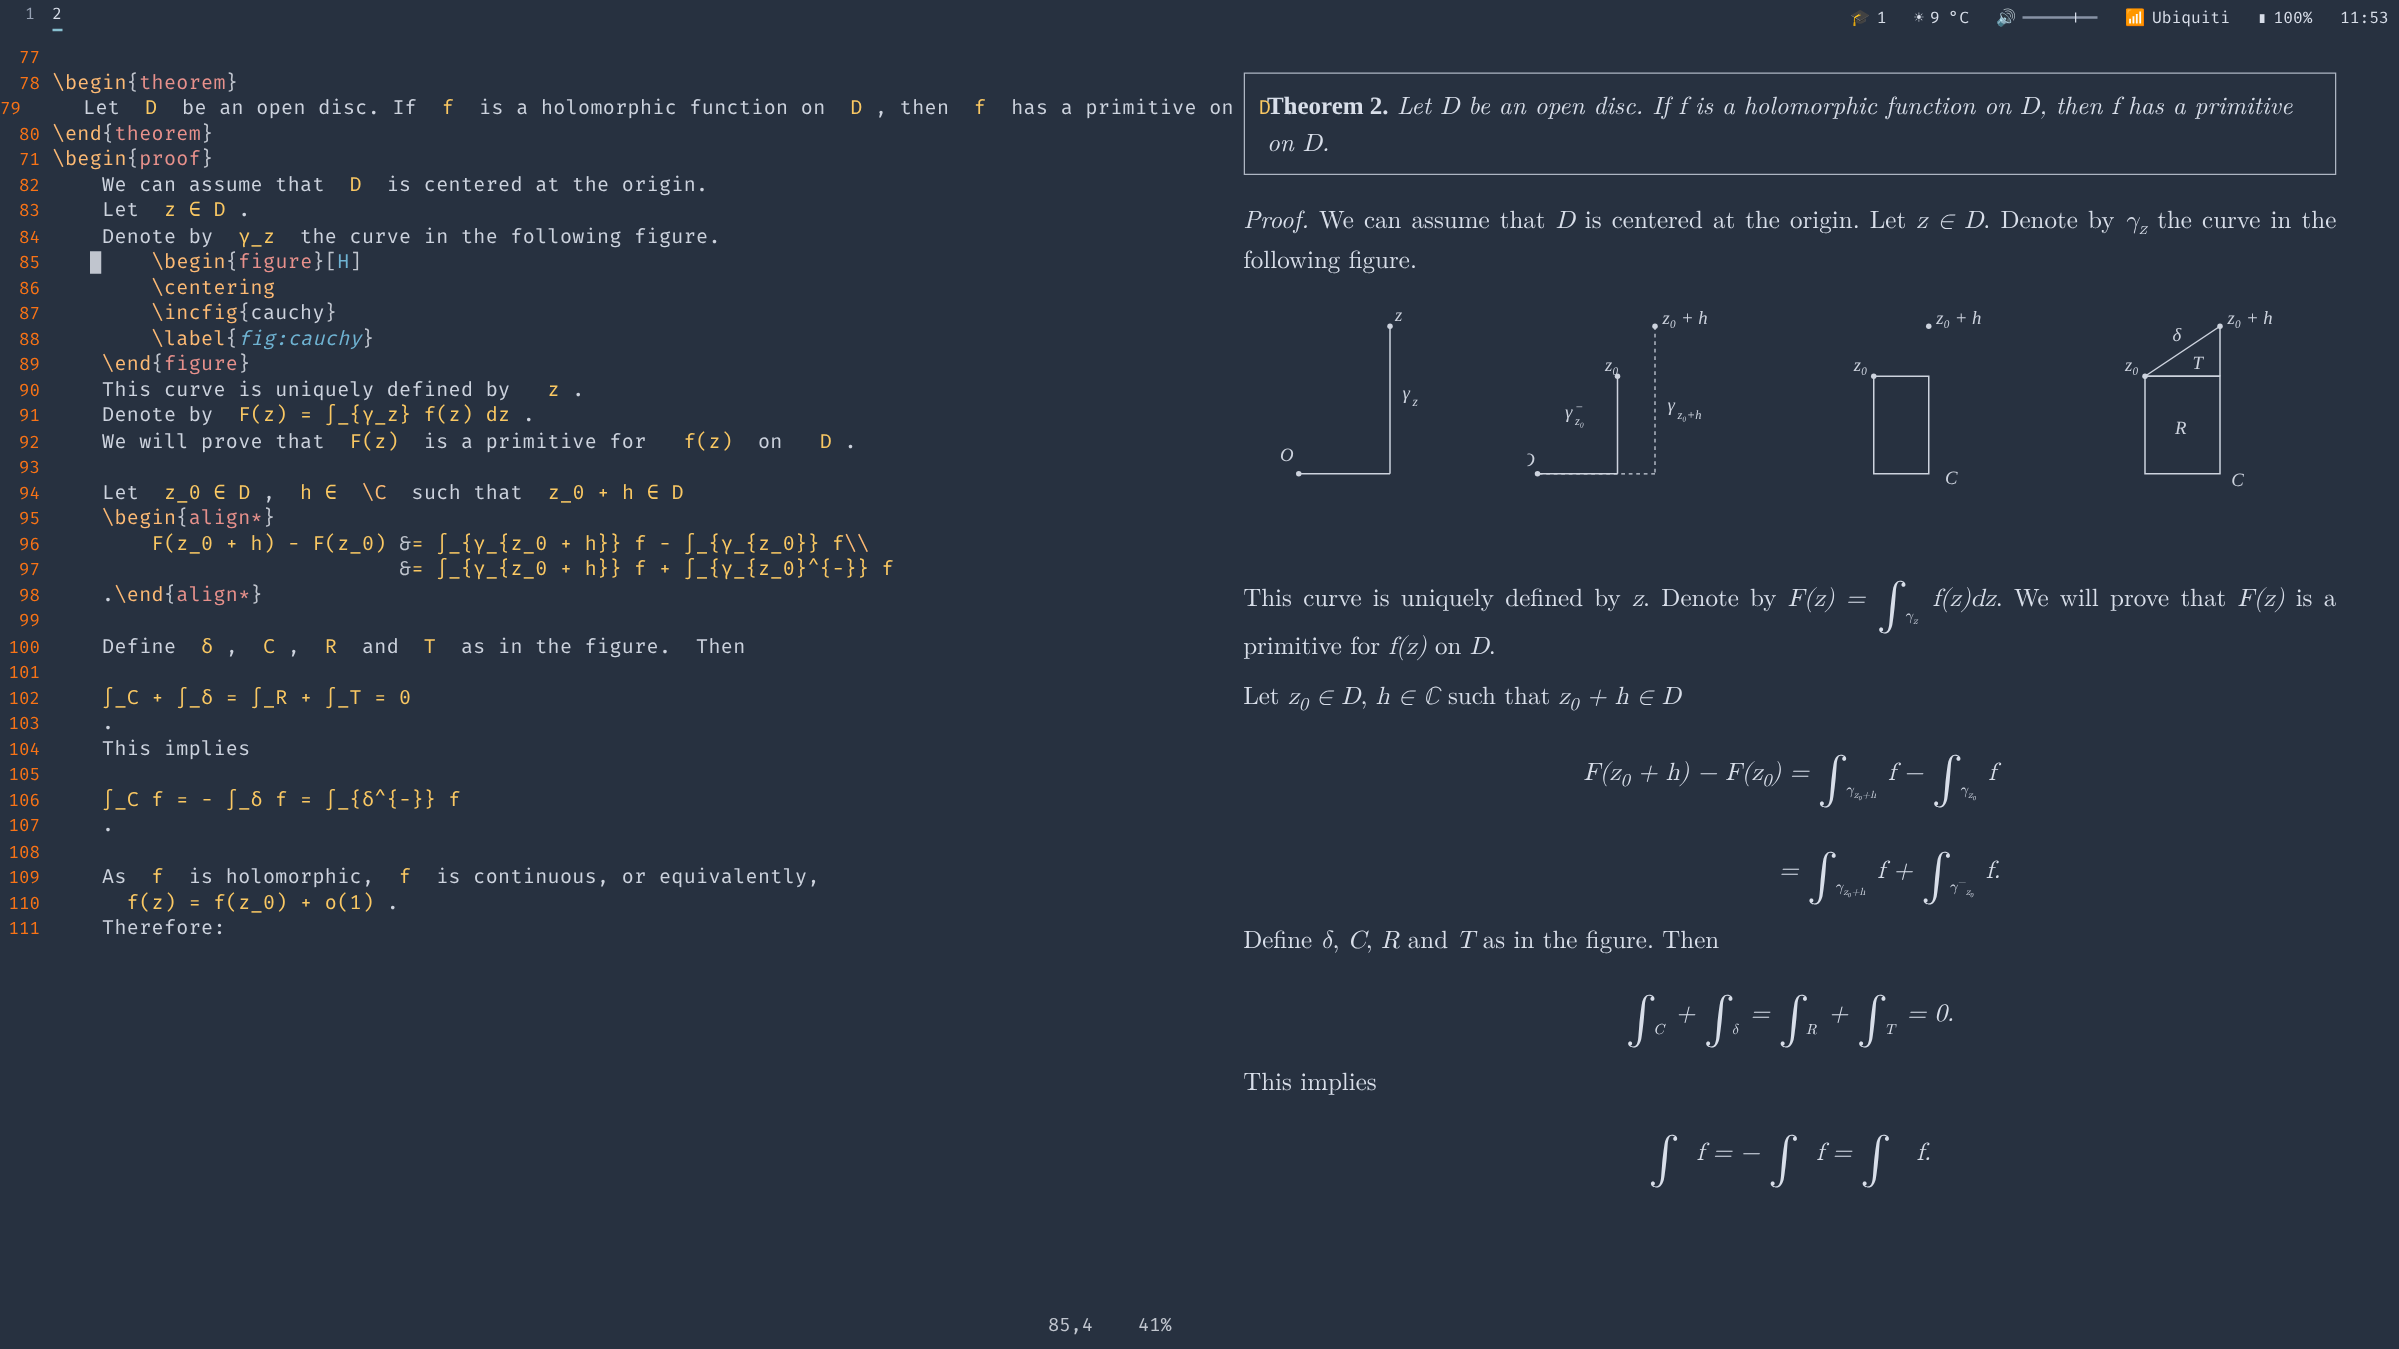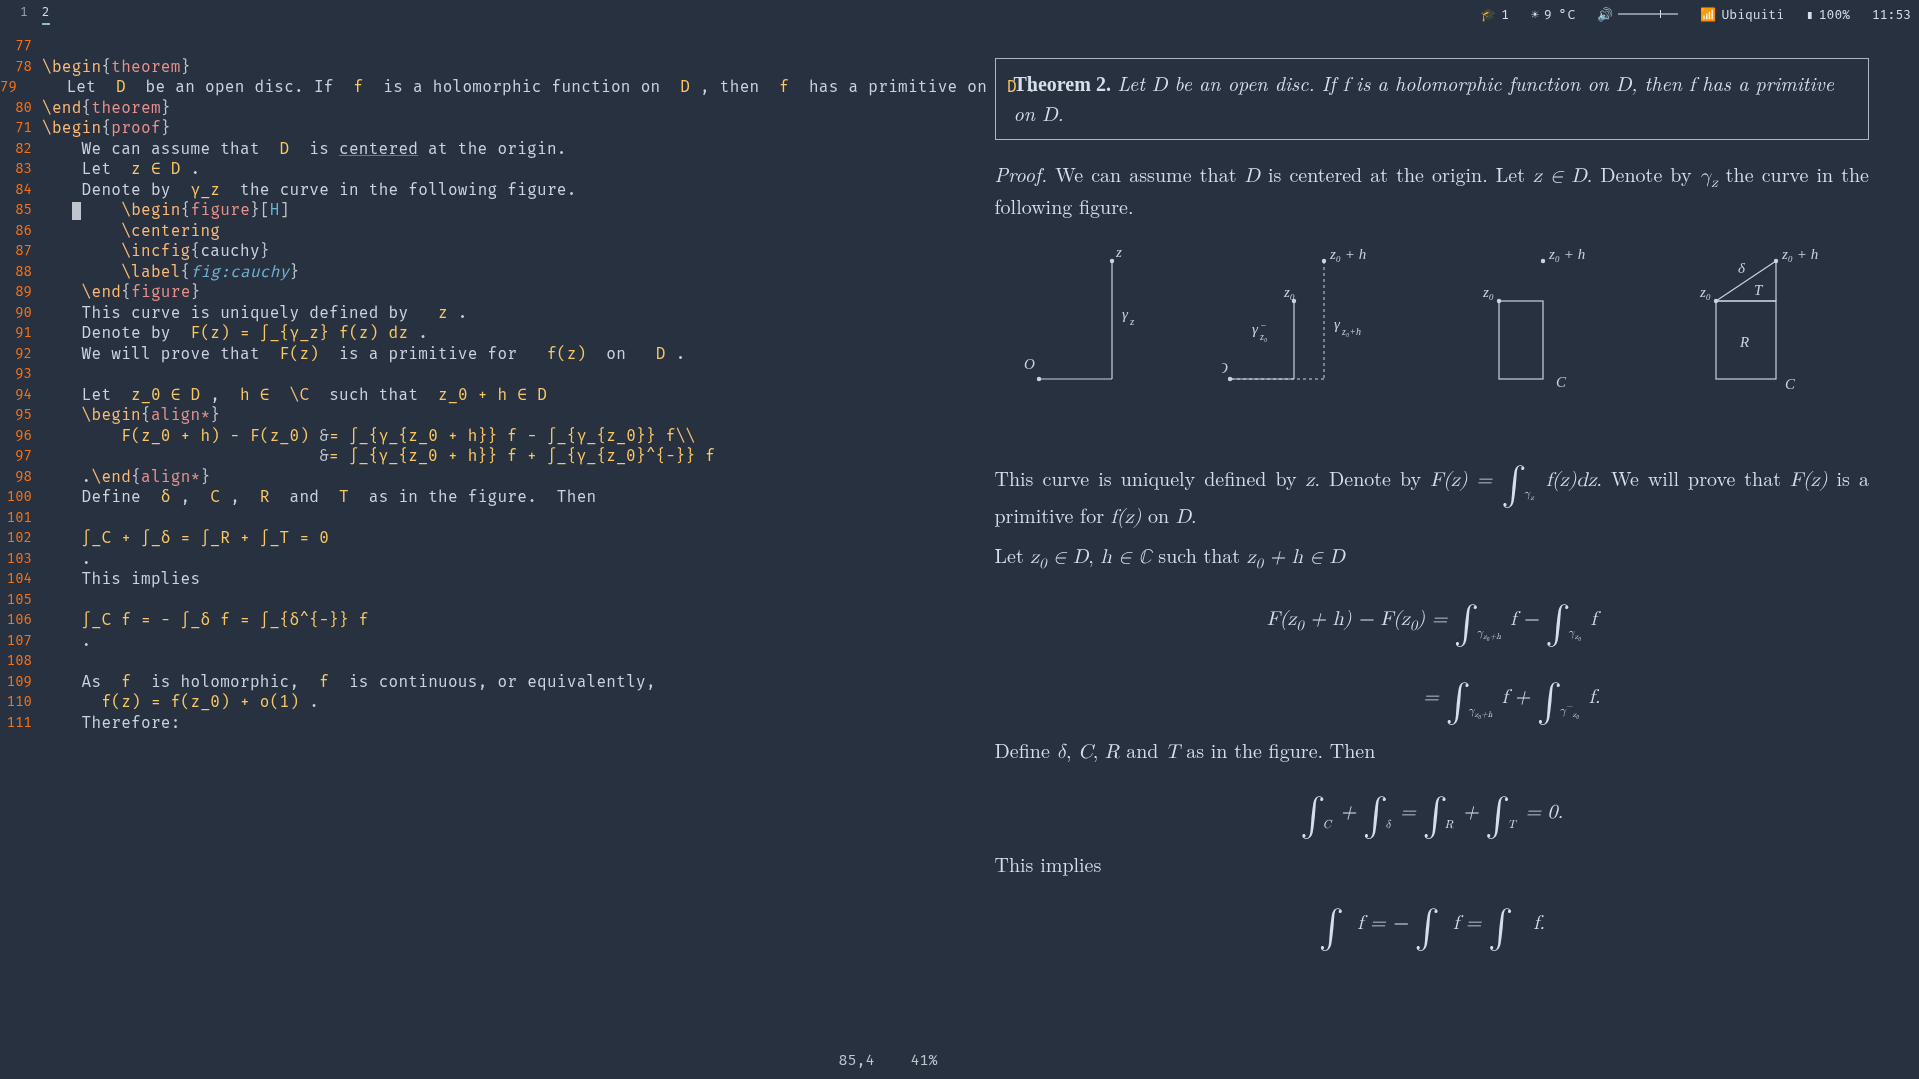--- a/index.html
+++ b/index.html
@@ -39,21 +39,21 @@
   
   .line { display: flex; min-height: 20.5px; line-height: 20.5px; }
   .lineno { width: 42px; text-align: right; padding-right: 10px; color: #f97316; font-size: 14px; user-select: none; }
   .code { white-space: pre; font-size: 16px; letter-spacing: 0.3px; }
   .c-cmd { color: #fdba74; text-align: right; }           
   .c-brace { color: #c0c5ce; }
   .c-env { color: #e8918c; }           
   .c-opt { color: #6fb3d2; }
   .c-math { color: #fac863; }          
   .c-text { color: #cdd3de; }
-  .c-ul { text-decoration: underline; text-decoration-color:#6b7689; }
+  .c-ul { text-decoration-color:#6b7689; }
   .c-key { color: #6fb3d2; font-style: italic; }
 
   .status-line { position:absolute; bottom:10px; right:22px; display:flex; gap:36px; color:#c0c5ce; font-size:15px;}
   .cursor-block { display:inline-block; width:9px; height:18px; background:#c0c5ce; vertical-align:middle; margin-right:1px; }
 
   
   .theorem-box { border: 1.5px solid #aeb6c3; padding: 10px 18px 10px 18px; margin-bottom: 20px; font-size: 20px; }
   .theorem-box b { font-family: Georgia, serif; }
   .it { font-style: italic; }
   .math { font-style: italic; font-family: 'Latin Modern Math', Georgia, serif; }
@@ -170,20 +170,24 @@
           <div class="lineno">96</div>
           <div class="code"><span class="c-text">        </span><span class="c-math">F(z_0 + h) - F(z_0) </span><span class="c-brace">&amp;</span><span class="c-math">= ∫_{γ_{z_0 + h}} f - ∫_{γ_{z_0}} f</span><span class="c-cmd">\\</span></div>
         </div>
         <div class="line">
           <div class="lineno">97</div>
           <div class="code"><span class="c-text">                            </span><span class="c-brace">&amp;</span><span class="c-math">= ∫_{γ_{z_0 + h}} f + ∫_{γ_{z_0}^{-}} f</span></div>
         </div>
         <div class="line">
           <div class="lineno">98</div>
           <div class="code"><span class="c-text">    .</span><span class="c-cmd">\end</span><span class="c-brace">{</span><span class="c-env">align*</span><span class="c-brace">}</span></div>
+        </div>
+        <div class="line">
+          <div class="lineno">99</div>
+          <div class="code"></div>
         </div>
         <div class="line">
           <div class="lineno">100</div>
           <div class="code"><span class="c-text">    Define </span><span class="c-math"> δ </span><span class="c-text">, </span><span class="c-math"> C </span><span class="c-text">, </span><span class="c-math"> R </span><span class="c-text"> and </span><span class="c-math"> T </span><span class="c-text"> as in the figure.  Then</span></div>
         </div>
         <div class="line">
           <div class="lineno">101</div>
           <div class="code"></div>
         </div>
         <div class="line">

